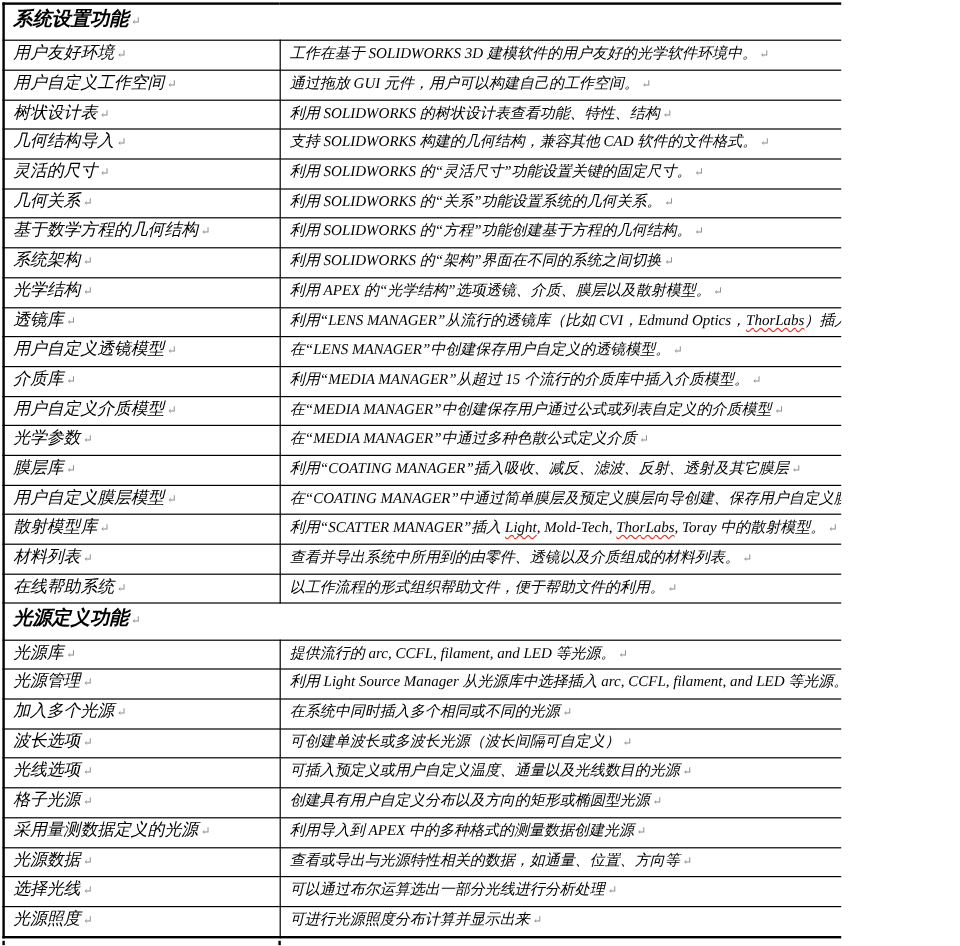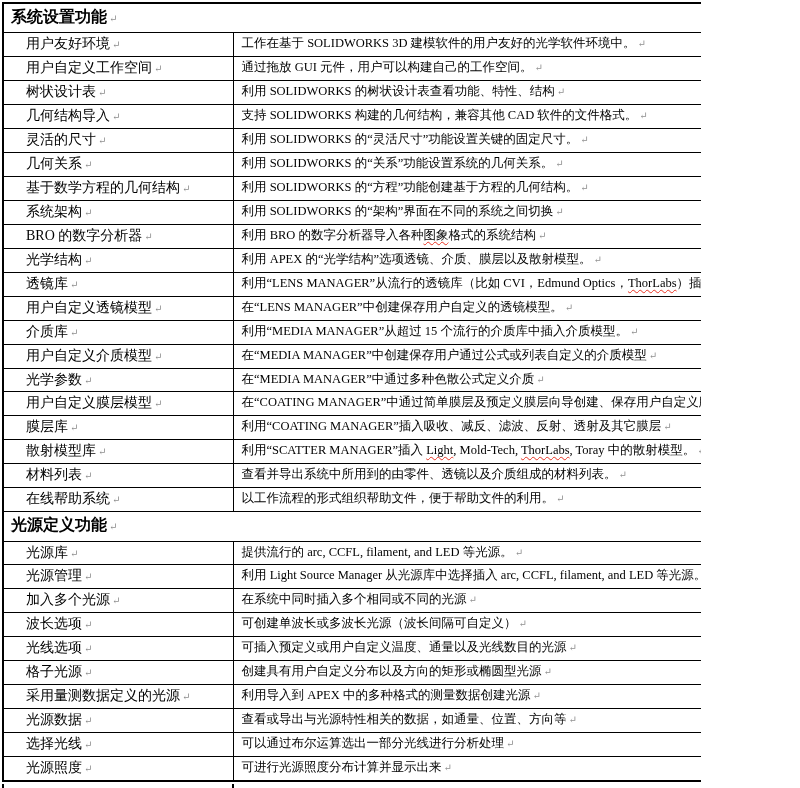--- a/index.html
+++ b/index.html
@@ -3,20 +3,21 @@
 <meta charset="utf-8">
 <style>
   html, body { margin:0; padding:0; background:#ffffff; }
   .page {
     position:relative;
     width:701px; height:788px;
     background:#ffffff;
     color:#000000;
     font-family:"Liberation Serif","DejaVu Serif",serif;
     overflow:hidden;
+    font-style:italic;
   }
   table.ft {
     position:absolute; left:2px; top:2px;
     width:795px; height:780px;
     border-collapse:collapse;
     table-layout:fixed;
     border:2px solid #000000;
   }
   col.c1 { width:230px; }
   td {
@@ -26,21 +27,21 @@
   }
   td.sh {
     font-weight:bold;
     font-size:16px;
     line-height:19px;
     padding:3px 6px 2px 7px;
   }
   td.lc {
     font-size:14px;
     line-height:17px;
-    padding:2px 4px 1px 22px;
+    padding:2px 4px 1px 7px;
     white-space:nowrap;
   }
   td.rc {
     font-size:12.5px;
     line-height:16px;
     padding:2px 4px 1px 8px;
   }
   .pmark {
     color:#8f8f8f;
     font-size:10px;
@@ -97,24 +98,20 @@
         </tr>
         <tr>
           <td class="lc"><span>基于数学方程的几何结构<span class="pmark">↵</span></span></td>
           <td class="rc"><span>利用 SOLIDWORKS 的“方程”功能创建基于方程的几何结构。<span class="pmark">↵</span></span></td>
         </tr>
         <tr>
           <td class="lc"><span>系统架构<span class="pmark">↵</span></span></td>
           <td class="rc"><span>利用 SOLIDWORKS 的“架构”界面在不同的系统之间切换<span class="pmark">↵</span></span></td>
         </tr>
         <tr>
-          <td class="lc"><span>BRO 的数字分析器<span class="pmark">↵</span></span></td>
-          <td class="rc"><span>利用 BRO 的数字分析器导入各种<span class="misspell">图象</span>格式的系统结构<span class="pmark">↵</span></span></td>
-        </tr>
-        <tr>
           <td class="lc"><span>光学结构<span class="pmark">↵</span></span></td>
           <td class="rc"><span>利用 APEX 的“光学结构”选项透镜、介质、膜层以及散射模型。<span class="pmark">↵</span></span></td>
         </tr>
         <tr>
           <td class="lc"><span>透镜库<span class="pmark">↵</span></span></td>
           <td class="rc"><span>利用“LENS MANAGER”从流行的透镜库（比如 CVI，Edmund Optics，<span class="misspell">ThorLabs</span>）插入透镜模型。<span class="pmark">↵</span></span></td>
         </tr>
         <tr>
           <td class="lc"><span>用户自定义透镜模型<span class="pmark">↵</span></span></td>
           <td class="rc"><span>在“LENS MANAGER”中创建保存用户自定义的透镜模型。<span class="pmark">↵</span></span></td>
@@ -125,26 +122,26 @@
         </tr>
         <tr>
           <td class="lc"><span>用户自定义介质模型<span class="pmark">↵</span></span></td>
           <td class="rc"><span>在“MEDIA MANAGER”中创建保存用户通过公式或列表自定义的介质模型<span class="pmark">↵</span></span></td>
         </tr>
         <tr>
           <td class="lc"><span>光学参数<span class="pmark">↵</span></span></td>
           <td class="rc"><span>在“MEDIA MANAGER”中通过多种色散公式定义介质<span class="pmark">↵</span></span></td>
         </tr>
         <tr>
+          <td class="lc"><span>膜层库<span class="pmark">↵</span></span></td>
+          <td class="rc"><span>利用“COATING MANAGER”插入吸收、减反、滤波、反射、透射及其它膜层<span class="pmark">↵</span></span></td>
+        </tr>
+        <tr>
           <td class="lc"><span>用户自定义膜层模型<span class="pmark">↵</span></span></td>
           <td class="rc"><span>在“COATING MANAGER”中通过简单膜层及预定义膜层向导创建、保存用户自定义膜层。<span class="pmark">↵</span></span></td>
-        </tr>
-        <tr>
-          <td class="lc"><span>膜层库<span class="pmark">↵</span></span></td>
-          <td class="rc"><span>利用“COATING MANAGER”插入吸收、减反、滤波、反射、透射及其它膜层<span class="pmark">↵</span></span></td>
         </tr>
         <tr>
           <td class="lc"><span>散射模型库<span class="pmark">↵</span></span></td>
           <td class="rc"><span>利用“SCATTER MANAGER”插入 <span class="misspell">Light</span>, Mold-Tech, <span class="misspell">ThorLabs</span>, Toray 中的散射模型。<span class="pmark">↵</span></span></td>
         </tr>
         <tr>
           <td class="lc"><span>材料列表<span class="pmark">↵</span></span></td>
           <td class="rc"><span>查看并导出系统中所用到的由零件、透镜以及介质组成的材料列表。<span class="pmark">↵</span></span></td>
         </tr>
         <tr>

